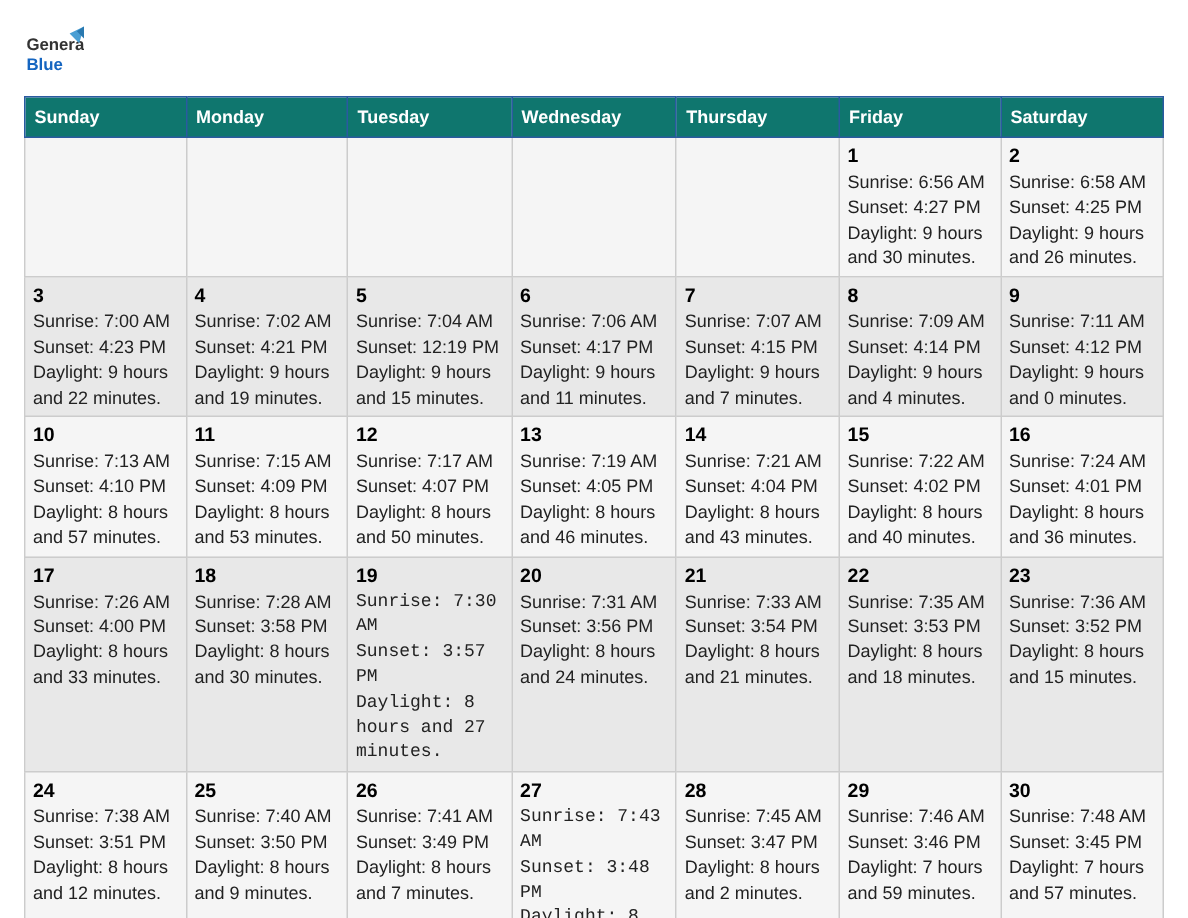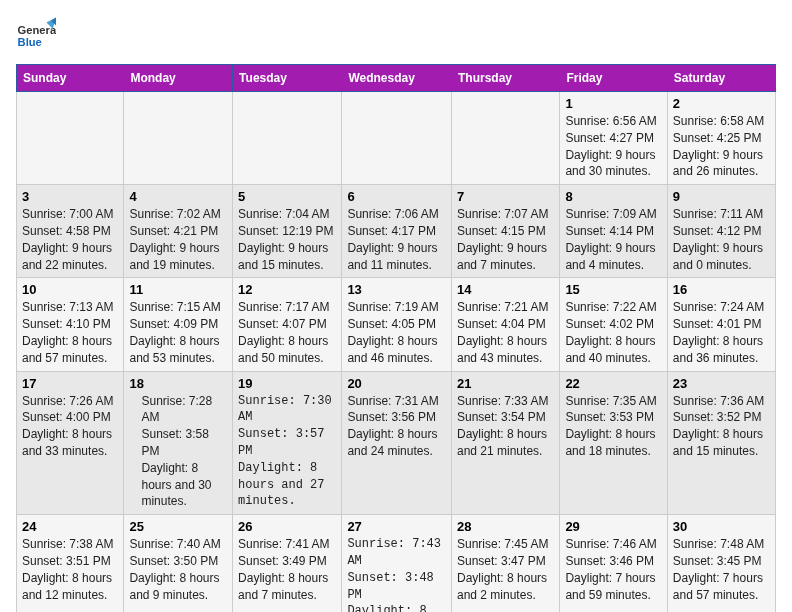--- a/index.html
+++ b/index.html
@@ -26,21 +26,21 @@
       font-size: 15px;
       color: #333;
       margin-top: 2px;
     }
     .calendar {
       width: 100%;
       border-collapse: collapse;
       font-size: 11px;
     }
     .calendar thead th {
-      background-color: #a21caf;
+      background-color: #0f766e;
       color: #fff;
       text-align: left;
       padding: 6px 6px;
       font-size: 12px;
       font-weight: bold;
       border: 1px solid #2a5aa0;
     }
     .calendar tbody td {
       vertical-align: top;
       border: 1px solid #ccc;
@@ -125,21 +125,21 @@
           <span class="day-num">2</span>
           <div class="day-info" style="white-space: pre-line;">Sunrise: 6:58 AM
 Sunset: 4:25 PM
 Daylight: 9 hours and 26 minutes.</div>
         </td>
       </tr>
       <tr>
         <td>
           <span class="day-num">3</span>
           <div class="day-info" style="white-space: pre-line;">Sunrise: 7:00 AM
-Sunset: 4:58 PM
+Sunset: 4:23 PM
 Daylight: 9 hours and 22 minutes.</div>
         </td>
         <td>
           <span class="day-num">4</span>
           <div class="day-info" style="white-space: pre-line;">Sunrise: 7:02 AM
 Sunset: 4:21 PM
 Daylight: 9 hours and 19 minutes.</div>
         </td>
         <td>
           <span class="day-num">5</span>
@@ -218,21 +218,21 @@
       </tr>
       <tr>
         <td>
           <span class="day-num">17</span>
           <div class="day-info" style="white-space: pre-line;">Sunrise: 7:26 AM
 Sunset: 4:00 PM
 Daylight: 8 hours and 33 minutes.</div>
         </td>
         <td>
           <span class="day-num">18</span>
-          <div class="day-info" style="white-space: pre-line; margin-left: 12px;">Sunrise: 7:28 AM
+          <div class="day-info" style="white-space: pre-line;">Sunrise: 7:28 AM
 Sunset: 3:58 PM
 Daylight: 8 hours and 30 minutes.</div>
         </td>
         <td>
           <span class="day-num">19</span>
           <div class="day-info" style="white-space: pre-line; font-family: Liberation Mono, monospace;">Sunrise: 7:30 AM
 Sunset: 3:57 PM
 Daylight: 8 hours and 27 minutes.</div>
         </td>
         <td>

